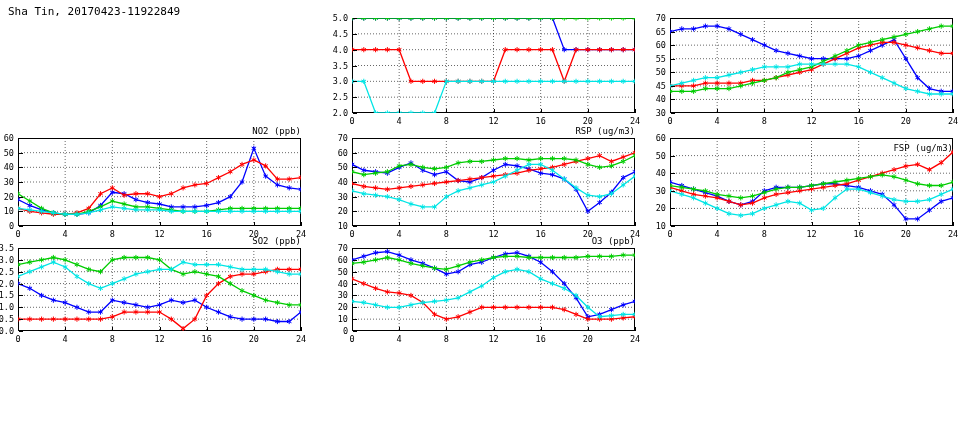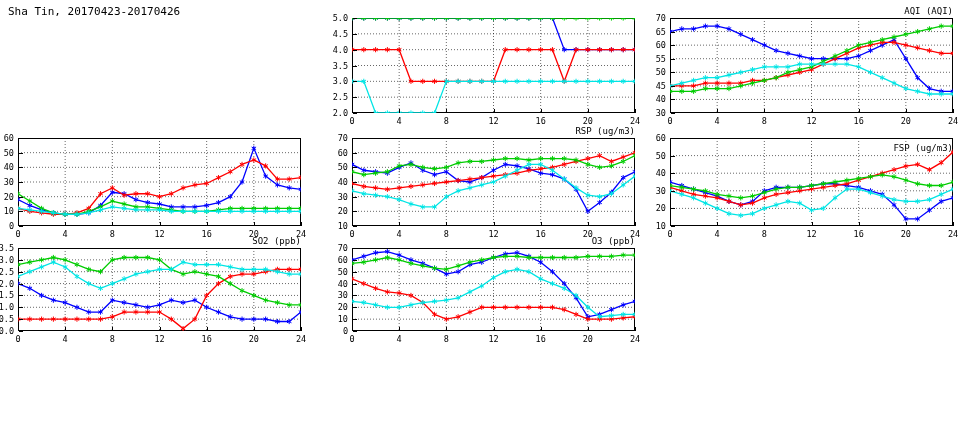--- a/index.html
+++ b/index.html
@@ -8,21 +8,21 @@
   .panel{position:absolute;}
   .plotbox{position:absolute;border:1px solid #000;box-sizing:border-box;background:#fff;}
   .ptitle{position:absolute;font-size:9px;font-family:"DejaVu Sans Mono",monospace;color:#000;white-space:nowrap;text-align:right;}
   .xtick{position:absolute;font-size:8.5px;font-family:"DejaVu Sans Mono",monospace;color:#000;transform:translateX(-50%);}
   .ytick{position:absolute;font-size:8.5px;font-family:"DejaVu Sans Mono",monospace;color:#000;transform:translateY(-50%);text-align:right;}
   svg{display:block;}
 </style>
 </head>
 <body>
 
-<div id="title">Sha Tin, 20170423-20170426</div>
+<div id="title">Sha Tin, 20170423-11922849</div>
 
 <div class="panel" id="panel-aqhi" style="left: 0px; top: 0px; width: 975px; height: 447px; pointer-events: none;">
     <div class="plotbox" style="left: 352px; top: 18px; width: 283px; height: 95px;"></div>
     <svg width="283" height="95" style="position: absolute; left: 352px; top: 18px;">
       <line x1="47.166666666666664" x2="47.166666666666664" y1="0" y2="95" stroke="#000" stroke-width="0.6" stroke-dasharray="1,2"></line>
       <line x1="94.33333333333333" x2="94.33333333333333" y1="0" y2="95" stroke="#000" stroke-width="0.6" stroke-dasharray="1,2"></line>
       <line x1="141.5" x2="141.5" y1="0" y2="95" stroke="#000" stroke-width="0.6" stroke-dasharray="1,2"></line>
       <line x1="188.66666666666666" x2="188.66666666666666" y1="0" y2="95" stroke="#000" stroke-width="0.6" stroke-dasharray="1,2"></line>
       <line x1="235.83333333333334" x2="235.83333333333334" y1="0" y2="95" stroke="#000" stroke-width="0.6" stroke-dasharray="1,2"></line>
       <line y1="79.16666666666667" y2="79.16666666666667" x1="0" x2="283" stroke="#000" stroke-width="0.6" stroke-dasharray="1,2"></line>
@@ -359,21 +359,20 @@
     <div style="position: absolute; left: 353px; top: 65.5px; width: 4px; height: 1px; background: rgb(0, 0, 0);"></div>
     <div class="ytick" style="left: 322px; width: 26px; top: 49.6667px;">4.0</div>
     <div style="position: absolute; left: 353px; top: 49.6667px; width: 4px; height: 1px; background: rgb(0, 0, 0);"></div>
     <div class="ytick" style="left: 322px; width: 26px; top: 33.8333px;">4.5</div>
     <div style="position: absolute; left: 353px; top: 33.8333px; width: 4px; height: 1px; background: rgb(0, 0, 0);"></div>
     <div class="ytick" style="left: 322px; width: 26px; top: 18px;">5.0</div>
     <div style="position: absolute; left: 353px; top: 18px; width: 4px; height: 1px; background: rgb(0, 0, 0);"></div>
   </div>
 <div class="panel" id="panel-aqi" style="left: 0px; top: 0px; width: 975px; height: 447px; pointer-events: none;">
     <div class="plotbox" style="left: 670px; top: 18px; width: 283px; height: 95px;"></div>
-    <div class="ptitle" style="left: 670px; width: 283px; top: 6px;">AQI (AQI)</div>
     <svg width="283" height="95" style="position: absolute; left: 670px; top: 18px;">
       <line x1="47.166666666666664" x2="47.166666666666664" y1="0" y2="95" stroke="#000" stroke-width="0.6" stroke-dasharray="1,2"></line>
       <line x1="94.33333333333333" x2="94.33333333333333" y1="0" y2="95" stroke="#000" stroke-width="0.6" stroke-dasharray="1,2"></line>
       <line x1="141.5" x2="141.5" y1="0" y2="95" stroke="#000" stroke-width="0.6" stroke-dasharray="1,2"></line>
       <line x1="188.66666666666666" x2="188.66666666666666" y1="0" y2="95" stroke="#000" stroke-width="0.6" stroke-dasharray="1,2"></line>
       <line x1="235.83333333333334" x2="235.83333333333334" y1="0" y2="95" stroke="#000" stroke-width="0.6" stroke-dasharray="1,2"></line>
       <line y1="81.42857142857143" y2="81.42857142857143" x1="0" x2="283" stroke="#000" stroke-width="0.6" stroke-dasharray="1,2"></line>
       <line y1="67.85714285714286" y2="67.85714285714286" x1="0" x2="283" stroke="#000" stroke-width="0.6" stroke-dasharray="1,2"></line>
       <line y1="54.285714285714285" y2="54.285714285714285" x1="0" x2="283" stroke="#000" stroke-width="0.6" stroke-dasharray="1,2"></line>
       <line y1="40.714285714285715" y2="40.714285714285715" x1="0" x2="283" stroke="#000" stroke-width="0.6" stroke-dasharray="1,2"></line>
@@ -710,20 +709,21 @@
     <div style="position: absolute; left: 671px; top: 58.7143px; width: 4px; height: 1px; background: rgb(0, 0, 0);"></div>
     <div class="ytick" style="left: 640px; width: 26px; top: 45.1429px;">60</div>
     <div style="position: absolute; left: 671px; top: 45.1429px; width: 4px; height: 1px; background: rgb(0, 0, 0);"></div>
     <div class="ytick" style="left: 640px; width: 26px; top: 31.5714px;">65</div>
     <div style="position: absolute; left: 671px; top: 31.5714px; width: 4px; height: 1px; background: rgb(0, 0, 0);"></div>
     <div class="ytick" style="left: 640px; width: 26px; top: 18px;">70</div>
     <div style="position: absolute; left: 671px; top: 18px; width: 4px; height: 1px; background: rgb(0, 0, 0);"></div>
   </div>
 <div class="panel" id="panel-no2" style="left: 0px; top: 0px; width: 975px; height: 447px; pointer-events: none;">
     <div class="plotbox" style="left: 18px; top: 138px; width: 283px; height: 88px;"></div>
+    <div class="ptitle" style="left: 18px; width: 283px; top: 126px;">NO2 (ppb)</div>
     <svg width="283" height="88" style="position: absolute; left: 18px; top: 138px;">
       <line x1="47.166666666666664" x2="47.166666666666664" y1="0" y2="88" stroke="#000" stroke-width="0.6" stroke-dasharray="1,2"></line>
       <line x1="94.33333333333333" x2="94.33333333333333" y1="0" y2="88" stroke="#000" stroke-width="0.6" stroke-dasharray="1,2"></line>
       <line x1="141.5" x2="141.5" y1="0" y2="88" stroke="#000" stroke-width="0.6" stroke-dasharray="1,2"></line>
       <line x1="188.66666666666666" x2="188.66666666666666" y1="0" y2="88" stroke="#000" stroke-width="0.6" stroke-dasharray="1,2"></line>
       <line x1="235.83333333333334" x2="235.83333333333334" y1="0" y2="88" stroke="#000" stroke-width="0.6" stroke-dasharray="1,2"></line>
       <line y1="73.33333333333333" y2="73.33333333333333" x1="0" x2="283" stroke="#000" stroke-width="0.6" stroke-dasharray="1,2"></line>
       <line y1="58.66666666666667" y2="58.66666666666667" x1="0" x2="283" stroke="#000" stroke-width="0.6" stroke-dasharray="1,2"></line>
       <line y1="44" y2="44" x1="0" x2="283" stroke="#000" stroke-width="0.6" stroke-dasharray="1,2"></line>
       <line y1="29.333333333333336" y2="29.333333333333336" x1="0" x2="283" stroke="#000" stroke-width="0.6" stroke-dasharray="1,2"></line>

